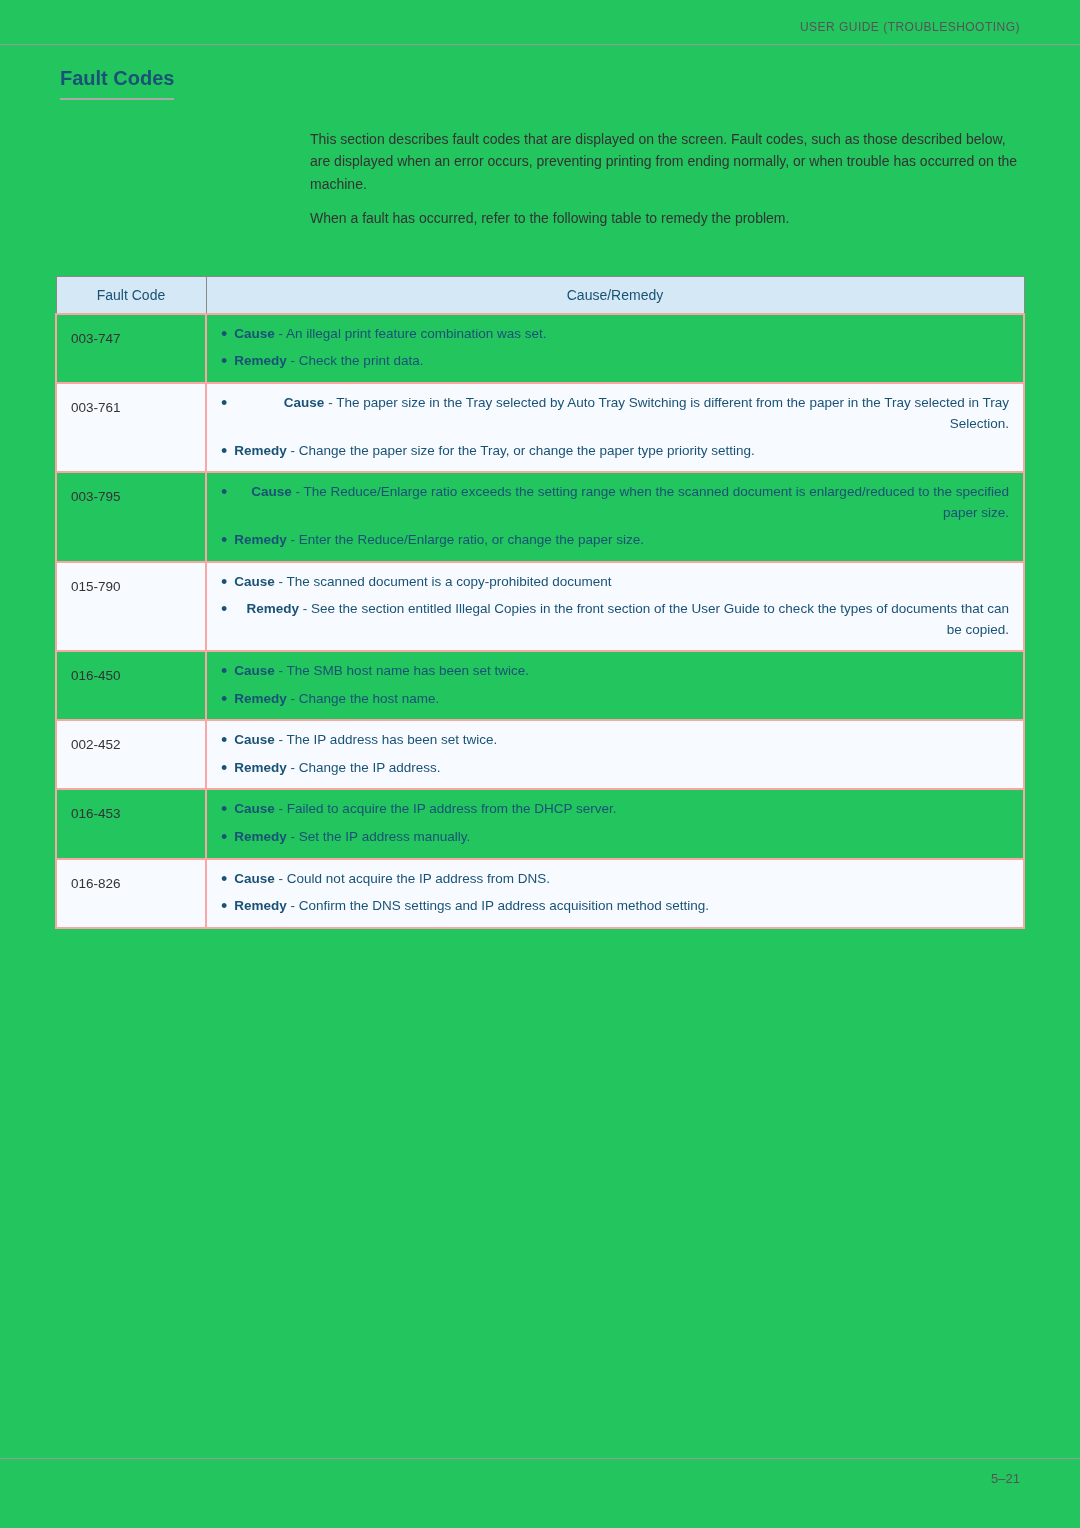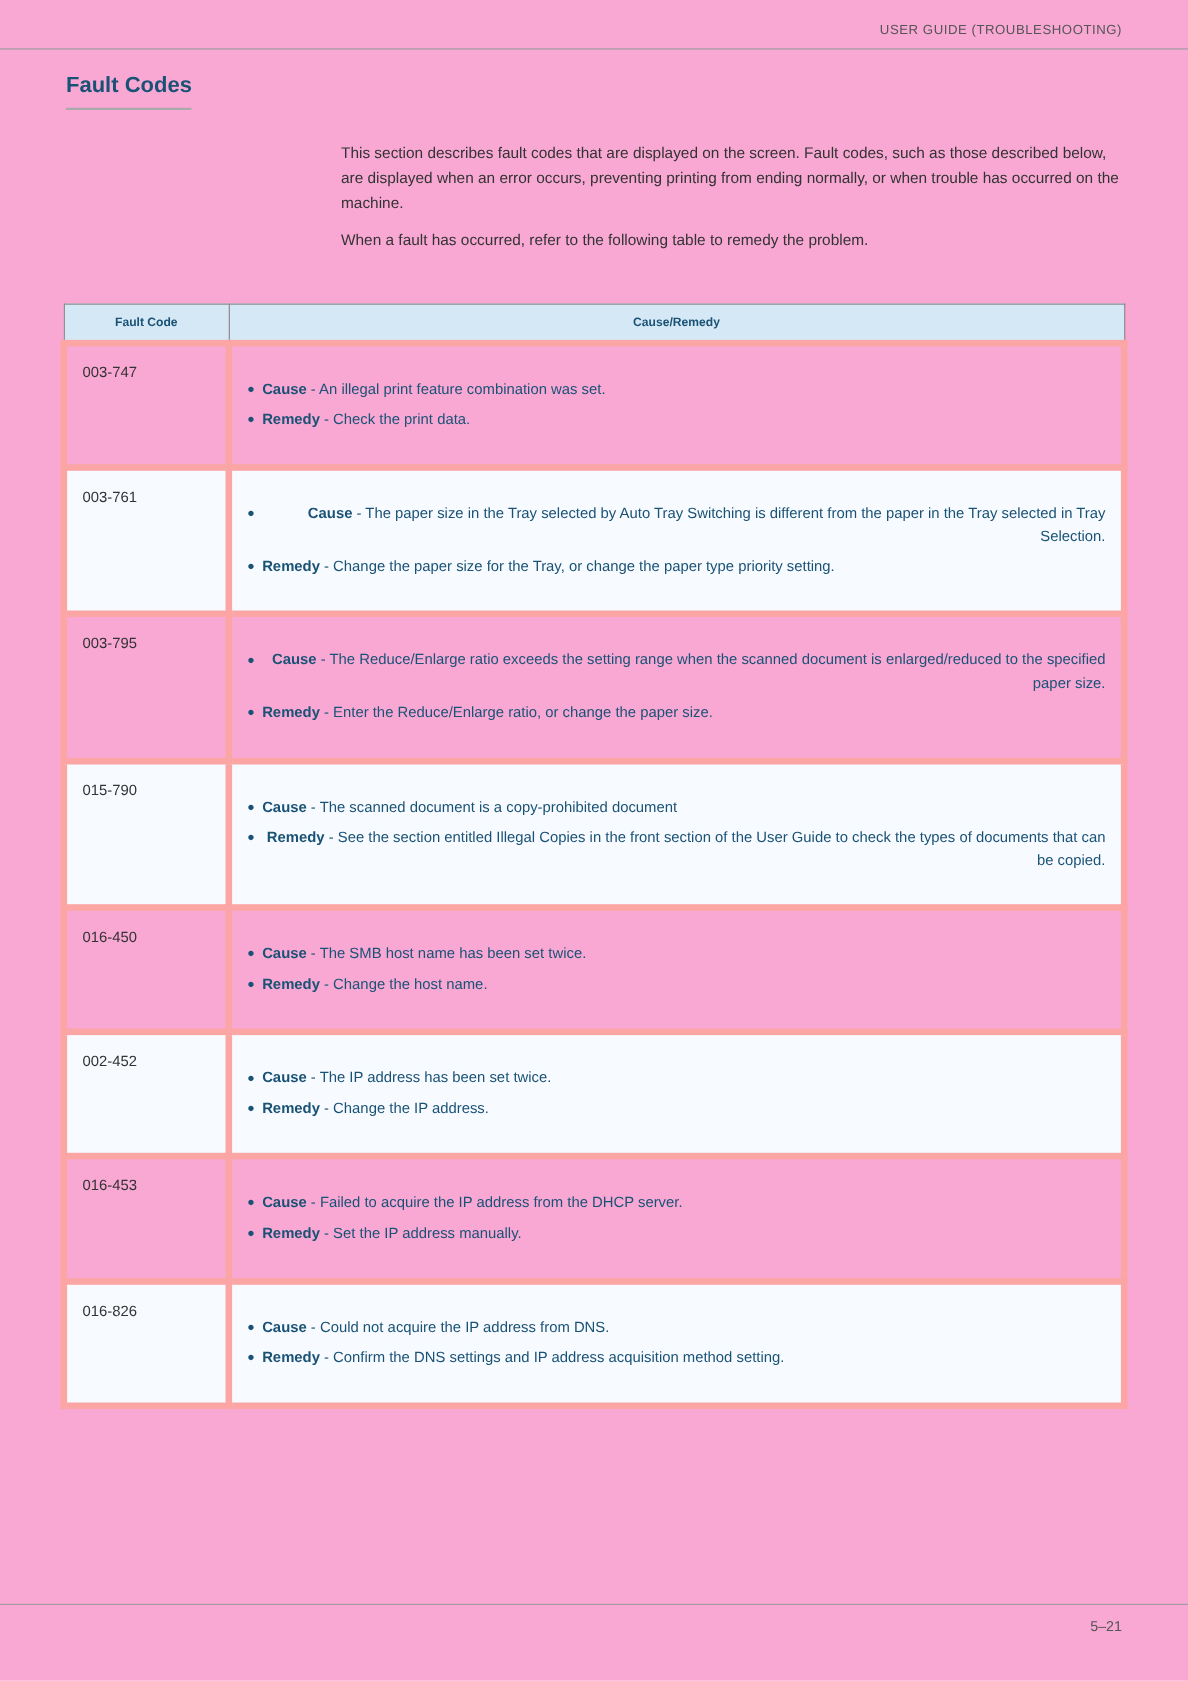--- a/index.html
+++ b/index.html
@@ -8,21 +8,21 @@
       font-size: 14px;
       background: #fff;
       color: #333;
       width: 1080px;
       min-height: 1528px;
       position: relative;
     }
     .page {
       width: 1080px;
       min-height: 1528px;
-      background: #f9a8d4;
+      background: #22c55e;
       padding: 0;
       position: relative;
     }
     
     .header {
       border-bottom: 1px solid #999;
       padding: 18px 60px 10px 60px;
       text-align: right;
     }
     .header-title {
@@ -61,32 +61,32 @@
     }
     table {
       width: 100%;
       border-collapse: collapse;
       border: 1.5px solid #888;
     }
     thead tr th {
       background: #d5e8f5;
       border: 1.5px solid #888;
       padding: 10px 18px;
-      font-size: 11px;
-      font-weight: bold;
+      font-size: 14px;
+      font-weight: normal;
       color: #1a5276;
       text-align: center;
     }
     thead tr th:first-child {
       width: 150px;
     }
     tbody tr td {
-      border: 6px solid #fca5a5;
+      border: 2px solid #fca5a5;
       vertical-align: top;
-      padding: 26px 14px;
+      padding: 6px 14px;
       font-size: 13.5px;
       line-height: 1.55;
     }
     tbody tr td:first-child {
       width: 150px;
       font-size: 13.5px;
       color: #333;
       vertical-align: top;
       padding-top: 14px;
     }

